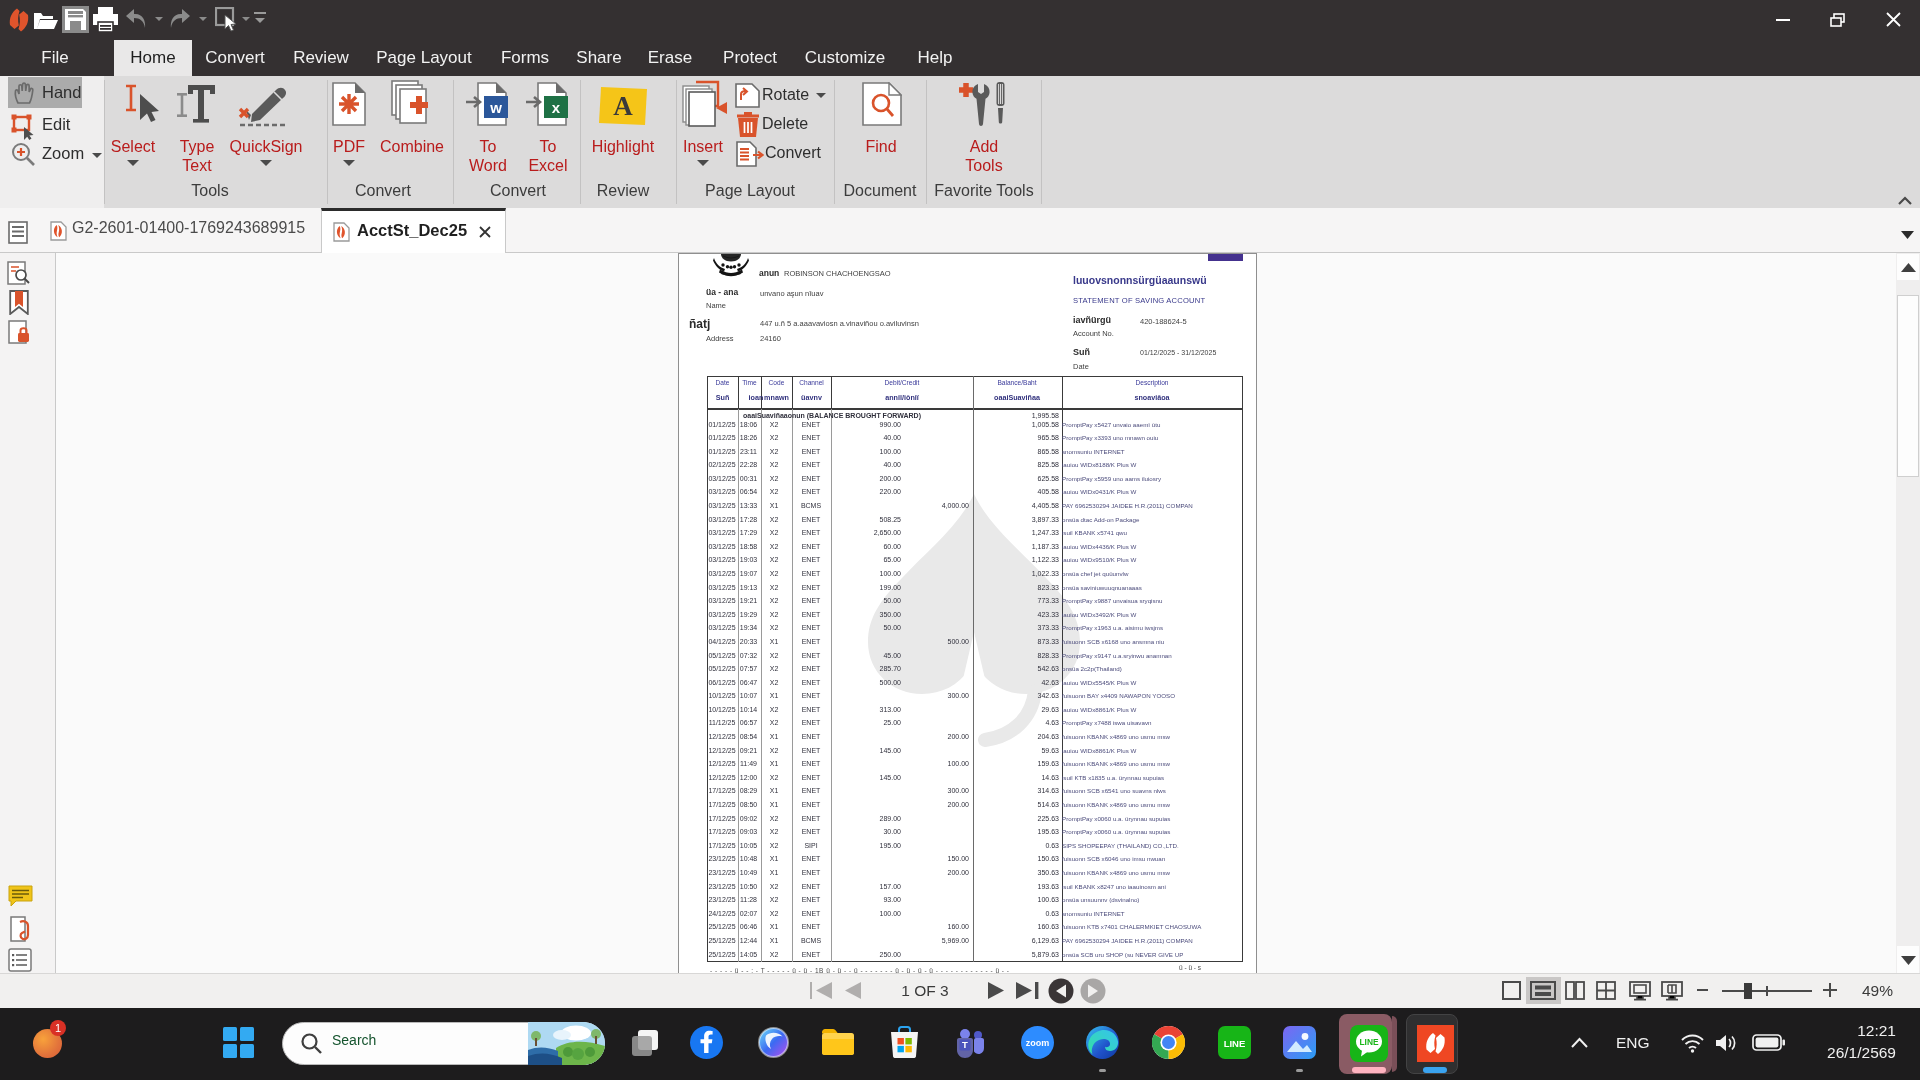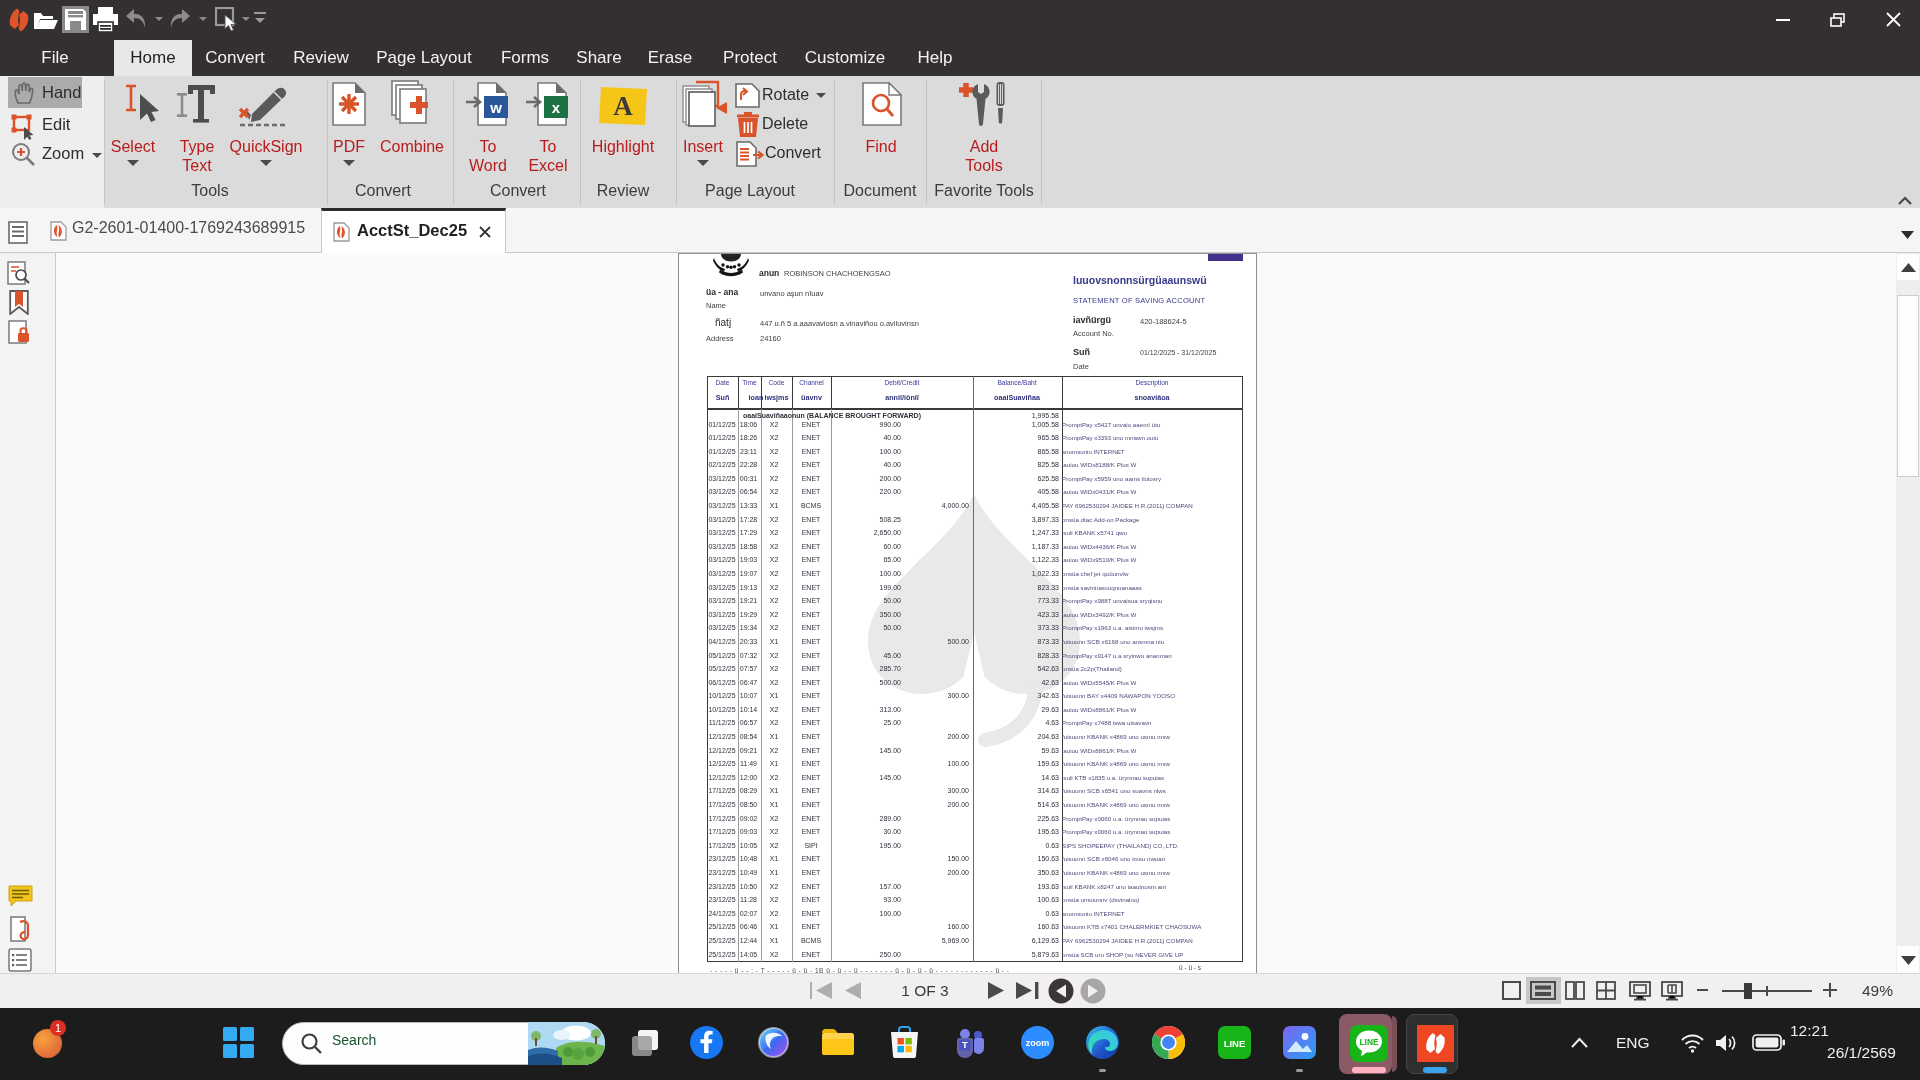--- a/index.html
+++ b/index.html
@@ -372,21 +372,21 @@
  <g fill="none" stroke="#141414" stroke-width="0.8">
   <path d="M12 2 Q20 6 28 2"></path>
   <path d="M10 19.5 Q20 23.5 30 19.5"></path>
  </g>
 </svg>
 <div style="left:80px;top:14px;font-size:8.5px;font-weight:bold;color:#2b2b2b">anun</div>
 <div style="left:105px;top:14.5px;font-size:7.5px;color:#3f3f3f">ROBINSON CHACHOENGSAO</div>
 <div style="left:27px;top:33px;font-size:8.5px;font-weight:bold;color:#2b2b2b">üa - ana</div>
 <div style="left:27px;top:47px;font-size:7.5px;color:#3f3f3f">Name</div>
 <div style="left:81px;top:34.5px;font-size:7.5px;color:#3f3f3f">unvano aşun nīuav</div>
-<div style="left:36px;top:63px;font-size:10px;font-weight:normal;color:#2b2b2b">ñatj</div>
+<div style="left:10px;top:63px;font-size:12px;font-weight:bold;color:#2b2b2b">ñatj</div>
 <div style="left:27px;top:80px;font-size:7.5px;color:#3f3f3f">Address</div>
 <div style="left:81px;top:65px;font-size:7.5px;color:#3f3f3f">447 u.ñ 5 a.aaavaviosn a.vinaviñou o.aviluvinsn</div>
 <div style="left:81px;top:80px;font-size:7.5px;color:#3f3f3f">24160</div>
 <div style="left:394px;top:19.5px;font-size:10.5px;font-weight:bold;color:#38388a">luuovsnonnsürgüaaunswü</div>
 <div style="left:394px;top:42px;font-size:7.6px;color:#38388a;letter-spacing:0.2px">STATEMENT OF SAVING ACCOUNT</div>
 <div style="left:394px;top:61px;font-size:9px;font-weight:bold;color:#2b2b2b">iavñürgü</div>
 <div style="left:394px;top:75px;font-size:7.5px;color:#3f3f3f">Account No.</div>
 <div style="left:461px;top:62.5px;font-size:7.5px;color:#3f3f3f">420-188624-5</div>
 <div style="left:394px;top:93px;font-size:9px;font-weight:bold;color:#2b2b2b">Suñ</div>
 <div style="left:394px;top:108px;font-size:7.5px;color:#3f3f3f">Date</div>
@@ -405,21 +405,21 @@
 <div class="vd" style="left:382.5px;top:122px;height:585.6px"></div>
 <div class="th1" style="left:-16.5px;top:125px;width:120px">Date</div>
 <div class="th1" style="left:10.5px;top:125px;width:120px">Time</div>
 <div class="th1" style="left:37.5px;top:125px;width:120px">Code</div>
 <div class="th1" style="left:72.5px;top:125px;width:120px">Channel</div>
 <div class="th1" style="left:163px;top:125px;width:120px">Debit/Credit</div>
 <div class="th1" style="left:278px;top:125px;width:120px">Balance/Baht</div>
 <div class="th1" style="left:413px;top:125px;width:120px">Description</div>
 <div class="th2" style="left:-26.5px;top:139px;width:140px">Suñ</div>
 <div class="th2" style="left:0.5px;top:139px;width:153px">ioan</div>
-<div class="th2" style="left:27.5px;top:139px;width:140px">iwsjms</div>
+<div class="th2" style="left:27.5px;top:139px;width:140px">mnawn</div>
 <div class="th2" style="left:62.5px;top:139px;width:140px">üavnv</div>
 <div class="th2" style="left:153px;top:139px;width:140px">anniï/iôniï</div>
 <div class="th2" style="left:268px;top:139px;width:140px">oaaiSuaviñaa</div>
 <div class="th2" style="left:403px;top:139px;width:140px">snoaviāoa</div>
 <div style="left:64px;top:157.5px;font-size:7px;font-weight:bold;color:#30303c">oaaiSuaviñaaonun (BALANCE BROUGHT FORWARD)</div>
 <div style="left:0px;top:157.5px;width:380px;font-size:7px;color:#30303c;text-align:right">1,995.58</div>
 <div class="tr" style="top:164.00px">
       <span class="c0">01/12/25</span>
       <span class="c1">18:06</span>
       <span class="c2">X2</span>
@@ -995,14 +995,14 @@
 </svg>
 <svg class="abs" style="left:1714px;top:1033px" width="25" height="20" viewBox="0 0 25 20">
  <path d="M2 7 L6 7 L12 2 L12 18 L6 13 L2 13 Z" fill="#f0f0f0"></path>
  <path d="M15 6 C17 8 17 12 15 14 M18 3.5 C21.5 7 21.5 13 18 16.5" stroke="#f0f0f0" stroke-width="1.7" fill="none"></path>
 </svg>
 <svg class="abs" style="left:1752px;top:1034px" width="33" height="17" viewBox="0 0 33 17">
  <rect x="1" y="1" width="28" height="15" rx="3.5" fill="none" stroke="#f0f0f0" stroke-width="1.7"></rect>
  <rect x="3.6" y="3.6" width="22.8" height="9.8" rx="1.8" fill="#f0f0f0"></rect>
  <rect x="30.5" y="5.5" width="2.5" height="6" rx="1" fill="#f0f0f0"></rect>
 </svg>
-<div class="abs" style="left:1790px;top:1022px;width:106px;text-align:left;font-size:15.5px;color:#f0f0f0">12:21</div>
+<div class="abs" style="left:1790px;top:1022px;width:106px;text-align:right;font-size:15.5px;color:#f0f0f0">12:21</div>
 <div class="abs" style="left:1760px;top:1044px;width:136px;text-align:right;font-size:15.5px;color:#f0f0f0">26/1/2569</div>
 
 </body></html>

